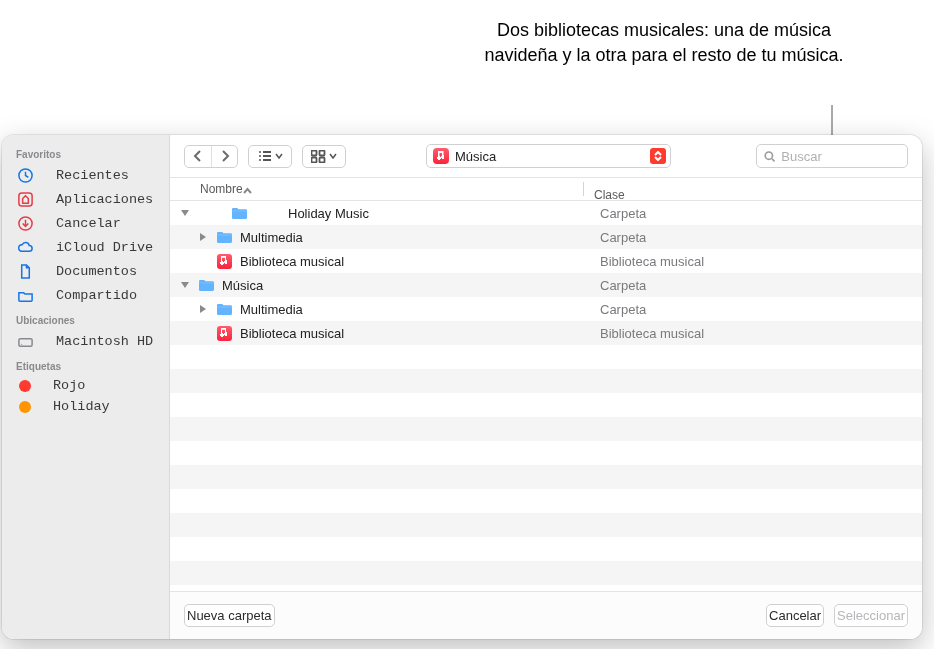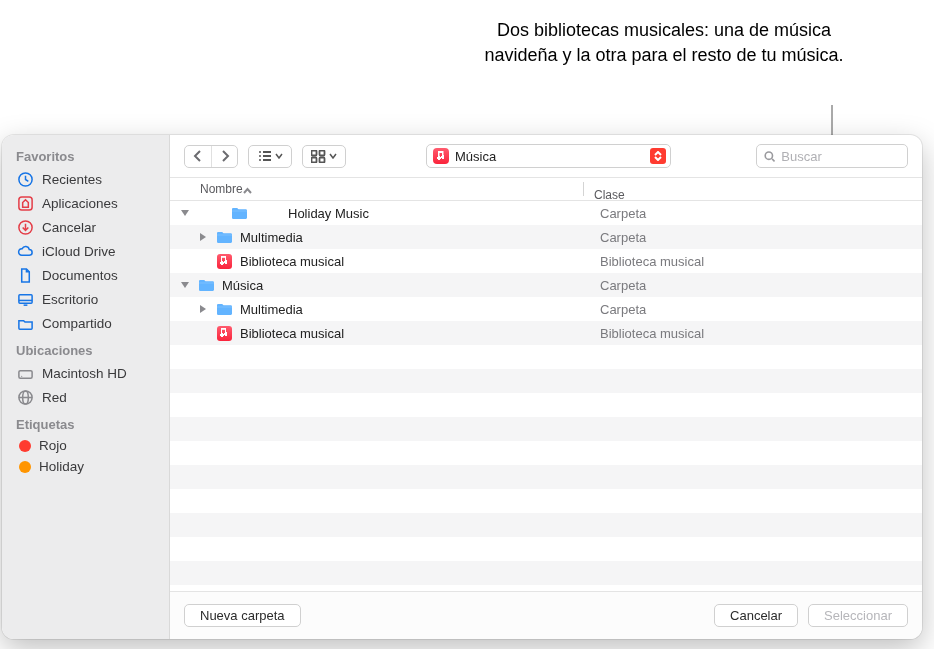--- a/index.html
+++ b/index.html
@@ -50,33 +50,34 @@
 
   
   .sidebar {
     width: 168px;
     background: #ececed;
     border-right: 1px solid #d9d9d9;
     padding: 6px 0 0 0;
     overflow: hidden;
   }
   .sb-section-title {
-    font-size: 13px;
+    font-size: 10px;
     font-weight: 600;
     color: #8a8a8e;
     padding: 8px 12px 3px 14px;
   }
   .sb-item {
     display: flex;
     align-items: center;
     padding: 3px 8px 3px 14px;
     font-size: 13.5px;
     color: #3a3a3c;
     cursor: default;
-    gap: 8px;
+    gap: 22px;
+    font-family: Liberation Mono, monospace;
   }
   .sb-icon { width: 18px; height: 18px; display: flex; align-items: center; justify-content: center; flex: 0 0 18px; }
   .sb-icon svg { width: 17px; height: 17px; }
   .sb-icon.blue svg { stroke: #1775e6; fill: none; }
   .sb-icon.red svg { stroke: #e43e48; fill: none; }
   .sb-icon.gray svg { stroke: #8a8a8e; fill: none; }
   .tag-dot { width: 12px; height: 12px; border-radius: 50%; margin-left: 3px; }
 
   
   .main {
@@ -233,21 +234,21 @@
   .bottom-bar {
     height: 48px;
     border-top: 1px solid #e4e4e4;
     display: flex; align-items: center;
     padding: 0 14px;
     gap: 10px;
     background: #fcfcfc;
   }
   .btn {
     height: 23px;
-    padding: 0 15px;
+    padding: 0 2px;
     border: 1px solid #d0d0d0;
     border-radius: 5px;
     background: #fff;
     font-size: 13px;
     color: #2b2b2b;
     display:flex; align-items:center;
   }
   .btn.disabled { color: #b6b6ba; }
   .spacer { flex: 1; }
 </style>
@@ -306,54 +307,34 @@
           <svg viewBox="0 0 18 18" stroke-width="1.6">
             <path d="M5 2h5l3 3v11H5z"></path>
             <polyline points="10,2 10,5 13,5"></polyline>
           </svg>
         </div>
         <span>Documentos</span>
       </div>
       <div class="sb-item">
         <div class="sb-icon blue">
           <svg viewBox="0 0 18 18" stroke-width="1.6">
-            <rect x="2" y="4" width="14" height="9" rx="1"></rect>
-            <line x1="2" y1="10" x2="16" y2="10"></line>
-            <line x1="7" y1="15" x2="11" y2="15"></line>
-          </svg>
-        </div>
-        <span>Escritorio</span>
-      </div>
-      <div class="sb-item">
-        <div class="sb-icon blue">
-          <svg viewBox="0 0 18 18" stroke-width="1.6">
             <path d="M2 6h5l1.5 1.5H16V14a1 1 0 0 1-1 1H3a1 1 0 0 1-1-1z"></path>
           </svg>
         </div>
         <span>Compartido</span>
       </div>
       <div class="sb-section-title">Ubicaciones</div>
       <div class="sb-item">
         <div class="sb-icon gray">
           <svg viewBox="0 0 18 18" stroke-width="1.6">
             <rect x="2" y="6" width="14" height="8" rx="1.5"></rect>
             <circle cx="5" cy="12" r="0.6" fill="#8a8a8e" stroke="none"></circle>
           </svg>
         </div>
         <span>Macintosh HD</span>
-      </div>
-      <div class="sb-item">
-        <div class="sb-icon gray">
-          <svg viewBox="0 0 18 18" stroke-width="1.6">
-            <circle cx="9" cy="9" r="7"></circle>
-            <ellipse cx="9" cy="9" rx="3" ry="7"></ellipse>
-            <line x1="2" y1="9" x2="16" y2="9"></line>
-          </svg>
-        </div>
-        <span>Red</span>
       </div>
       <div class="sb-section-title">Etiquetas</div>
       <div class="sb-item">
         <div class="tag-dot" style="background: rgb(255, 59, 48);"></div>
         <span>Rojo</span>
       </div>
       <div class="sb-item">
         <div class="tag-dot" style="background: rgb(255, 149, 0);"></div>
         <span>Holiday</span>
       </div>

